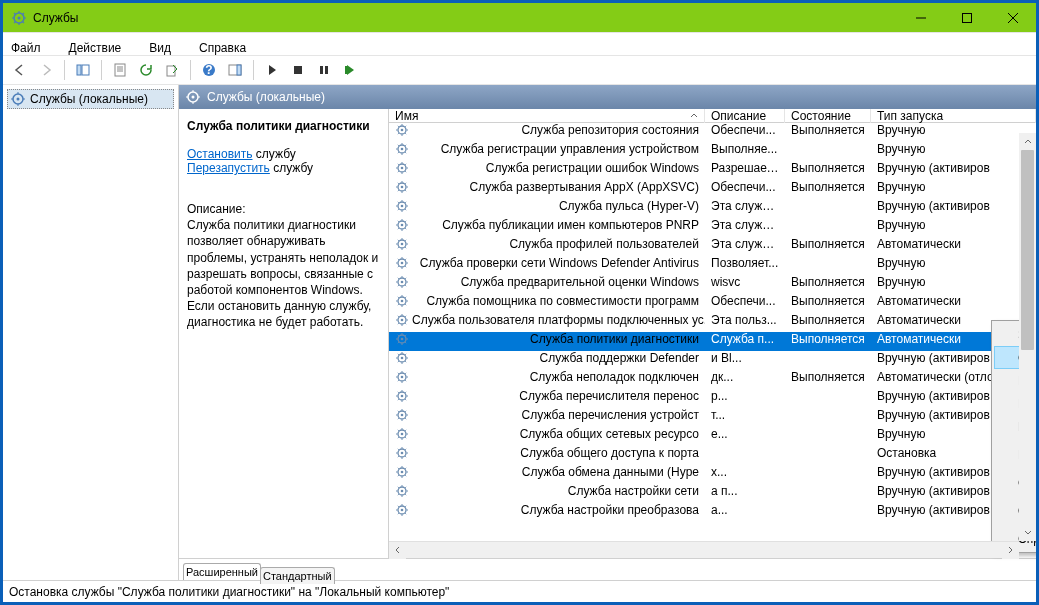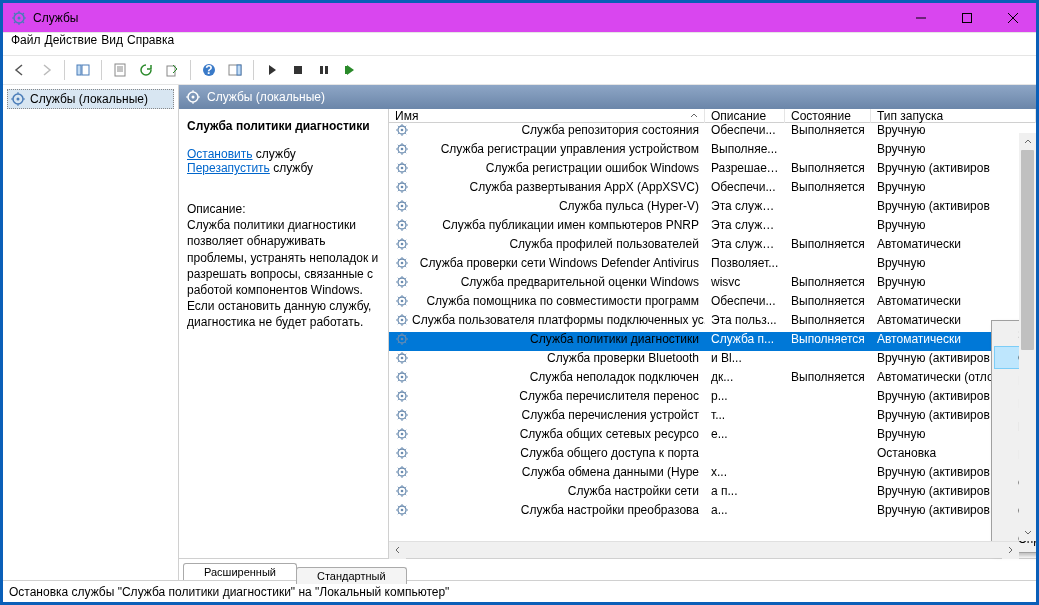--- a/index.html
+++ b/index.html
@@ -1,22 +1,22 @@
 <!DOCTYPE html>
 <html><head>
 <meta charset="utf-8">
 <style>
 *{box-sizing:border-box;margin:0;padding:0;font-family:"Segoe UI",Tahoma,sans-serif;font-size:12px;color:#000}
 body{background:#fff;width:1039px;height:605px;border:3px solid #0a5fb8;display:flex;flex-direction:column;overflow:hidden}
-.titlebar{height:30px;background:#d946ef;display:flex;align-items:center;padding-left:8px;border-bottom:1px solid #e5e5e5}
+.titlebar{height:30px;background:#84cc16;display:flex;align-items:center;padding-left:8px;border-bottom:1px solid #e5e5e5}
 .titlebar .title-icon{margin-right:6px}
 .titlebar .title{flex:1}
 .titlebar .winbtns{display:flex}
 .titlebar .winbtn{width:46px;height:30px;display:flex;align-items:center;justify-content:center;cursor:default}
-.menubar{height:22px;display:flex;align-items:flex-start;padding:0 8px;gap:4px}
+.menubar{height:22px;display:flex;align-items:flex-end;padding:0 8px;gap:28px}
 .menubar span{cursor:default}
 .toolbar{height:30px;border-top:1px solid #e5e5e5;border-bottom:1px solid #e5e5e5;display:flex;align-items:center;padding:0 6px;gap:4px}
 .toolbar .tb{width:22px;height:22px;display:flex;align-items:center;justify-content:center;border:1px solid transparent}
 .toolbar .sep{width:1px;height:20px;background:#d0d0d0;margin:0 3px}
 .content{flex:1;display:flex;min-height:0}
 .treepane{width:176px;border-right:1px solid #d0d0d0;padding:4px}
 .treeitem{display:flex;align-items:center;gap:4px;padding:1px 2px;background:#d8e6f2;border:1px dotted #888}
 .mainpane{flex:1;display:flex;flex-direction:column;min-width:0}
 .panehdr{height:24px;background:linear-gradient(#8ea6c6,#6c87aa);color:#fff;display:flex;align-items:center;padding:0 6px;gap:6px;border-bottom:1px solid #6c87aa}
 .panehdr span{color:#fff}
@@ -39,21 +39,21 @@
 .cell{padding:0 6px;white-space:nowrap;overflow:hidden;text-overflow:ellipsis}
 .cell.c-name{display:flex;align-items:center;gap:3px}
 .svc-icon{flex-shrink:0}
 .ctxmenu{position:absolute;left:602px;top:211px;width:166px;background:#f0f0f0;border:1px solid #a0a0a0;box-shadow:3px 3px 4px rgba(0,0,0,.25);padding:2px}
 .ctxitem{height:23px;display:flex;align-items:center;padding:0 24px;cursor:default;position:relative}
 .ctxitem.hov{background:#bee6fd;border:1px solid #7ccdf7;padding:0 23px}
 .ctxitem.dis{color:#9a9a9a}
 .ctxitem.bold{font-weight:600}
 .ctxsep{height:1px;background:#c0c0c0;margin:2px 1px 2px 28px}
 .tabs{height:22px;display:flex;align-items:flex-end;padding-left:4px;border-top:1px solid #d0d0d0;background:#fff}
-.tab{border:1px solid #aaa;border-bottom:none;padding:2px 20px;border-radius:3px 3px 0 0;background:#fff;margin-right:-1px;font-size:11px}
+.tab{border:1px solid #aaa;border-bottom:none;padding:2px 2px;border-radius:3px 3px 0 0;background:#fff;margin-right:-1px;font-size:11px}
 .tab.inactive{background:#f4f4f4;position:relative;top:4px}
 .statusbar{height:22px;border-top:1px solid #d0d0d0;display:flex;align-items:center;padding:0 6px}
 .hscroll{height:17px;background:#f0f0f0;border-top:1px solid #e0e0e0;display:flex;align-items:center}
 .hscroll .sbtn{width:17px;height:17px;display:flex;align-items:center;justify-content:center;background:#f0f0f0}
 .vscroll{position:absolute;right:0;top:24px;bottom:17px;width:17px;background:#f0f0f0}
 .vscroll .sbtn{width:17px;height:17px;display:flex;align-items:center;justify-content:center}
 .vscroll .thumb{position:absolute;top:17px;left:2px;right:2px;height:200px;background:#c0c0c0;border-radius:1px}
 svg{display:block}
 </style>
 </head>
@@ -372,21 +372,21 @@
               <div class="cell c-state">Выполняется</div>
               <div class="cell c-start">Автоматически</div>
             </div>
             <div class="row">
               <div class="cell c-name">
                 <svg class="svc-icon" width="14" height="14">
                   <circle cx="7" cy="7" r="4" fill="none" stroke="#6b8cb0" stroke-width="1.3"></circle>
                   <circle cx="7" cy="7" r="1.3" fill="#6b8cb0"></circle>
                   <path d="M7 1v1.5M7 11.5V13M1 7h1.5M11.5 7H13M2.8 2.8l1 1M10.2 10.2l1 1M2.8 11.2l1-1M10.2 3.8l1-1" stroke="#6b8cb0" stroke-width="1"></path>
                 </svg>
-                <span>Служба проверки Bluetooth</span>
+                <span>Служба поддержки Defender</span>
               </div>
               <div class="cell c-desc">и Bl...</div>
               <div class="cell c-state"></div>
               <div class="cell c-start">Вручную (активиров</div>
             </div>
             <div class="row">
               <div class="cell c-name">
                 <svg class="svc-icon" width="14" height="14">
                   <circle cx="7" cy="7" r="4" fill="none" stroke="#6b8cb0" stroke-width="1.3"></circle>
                   <circle cx="7" cy="7" r="1.3" fill="#6b8cb0"></circle>

